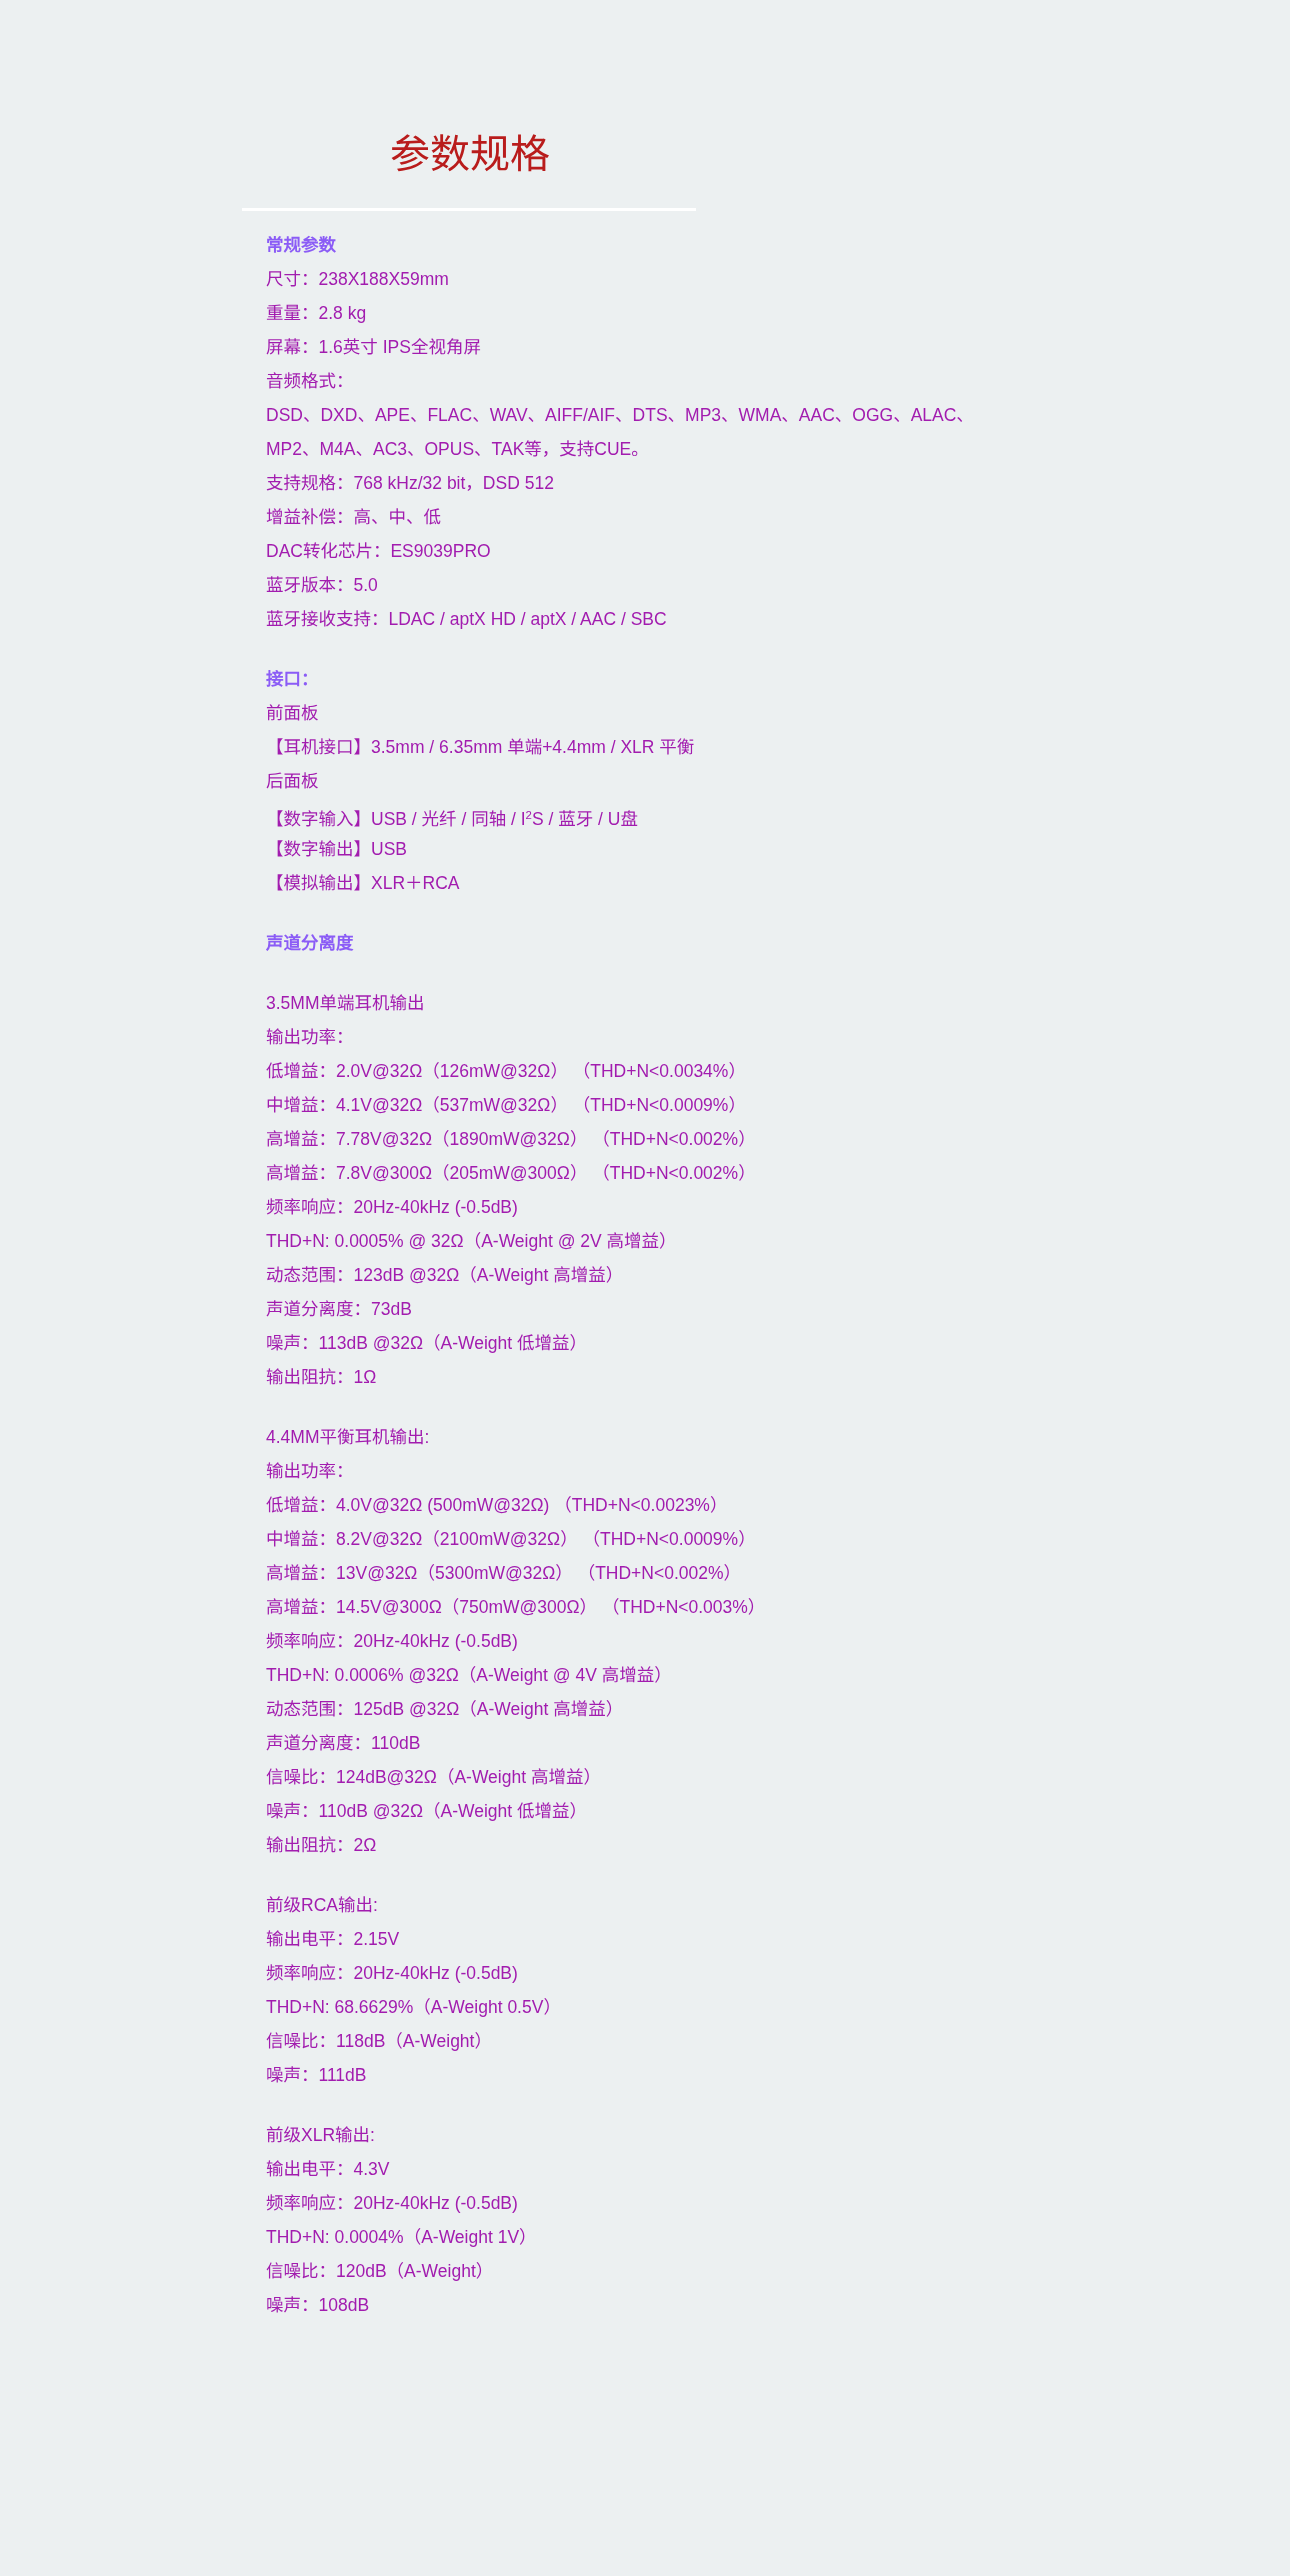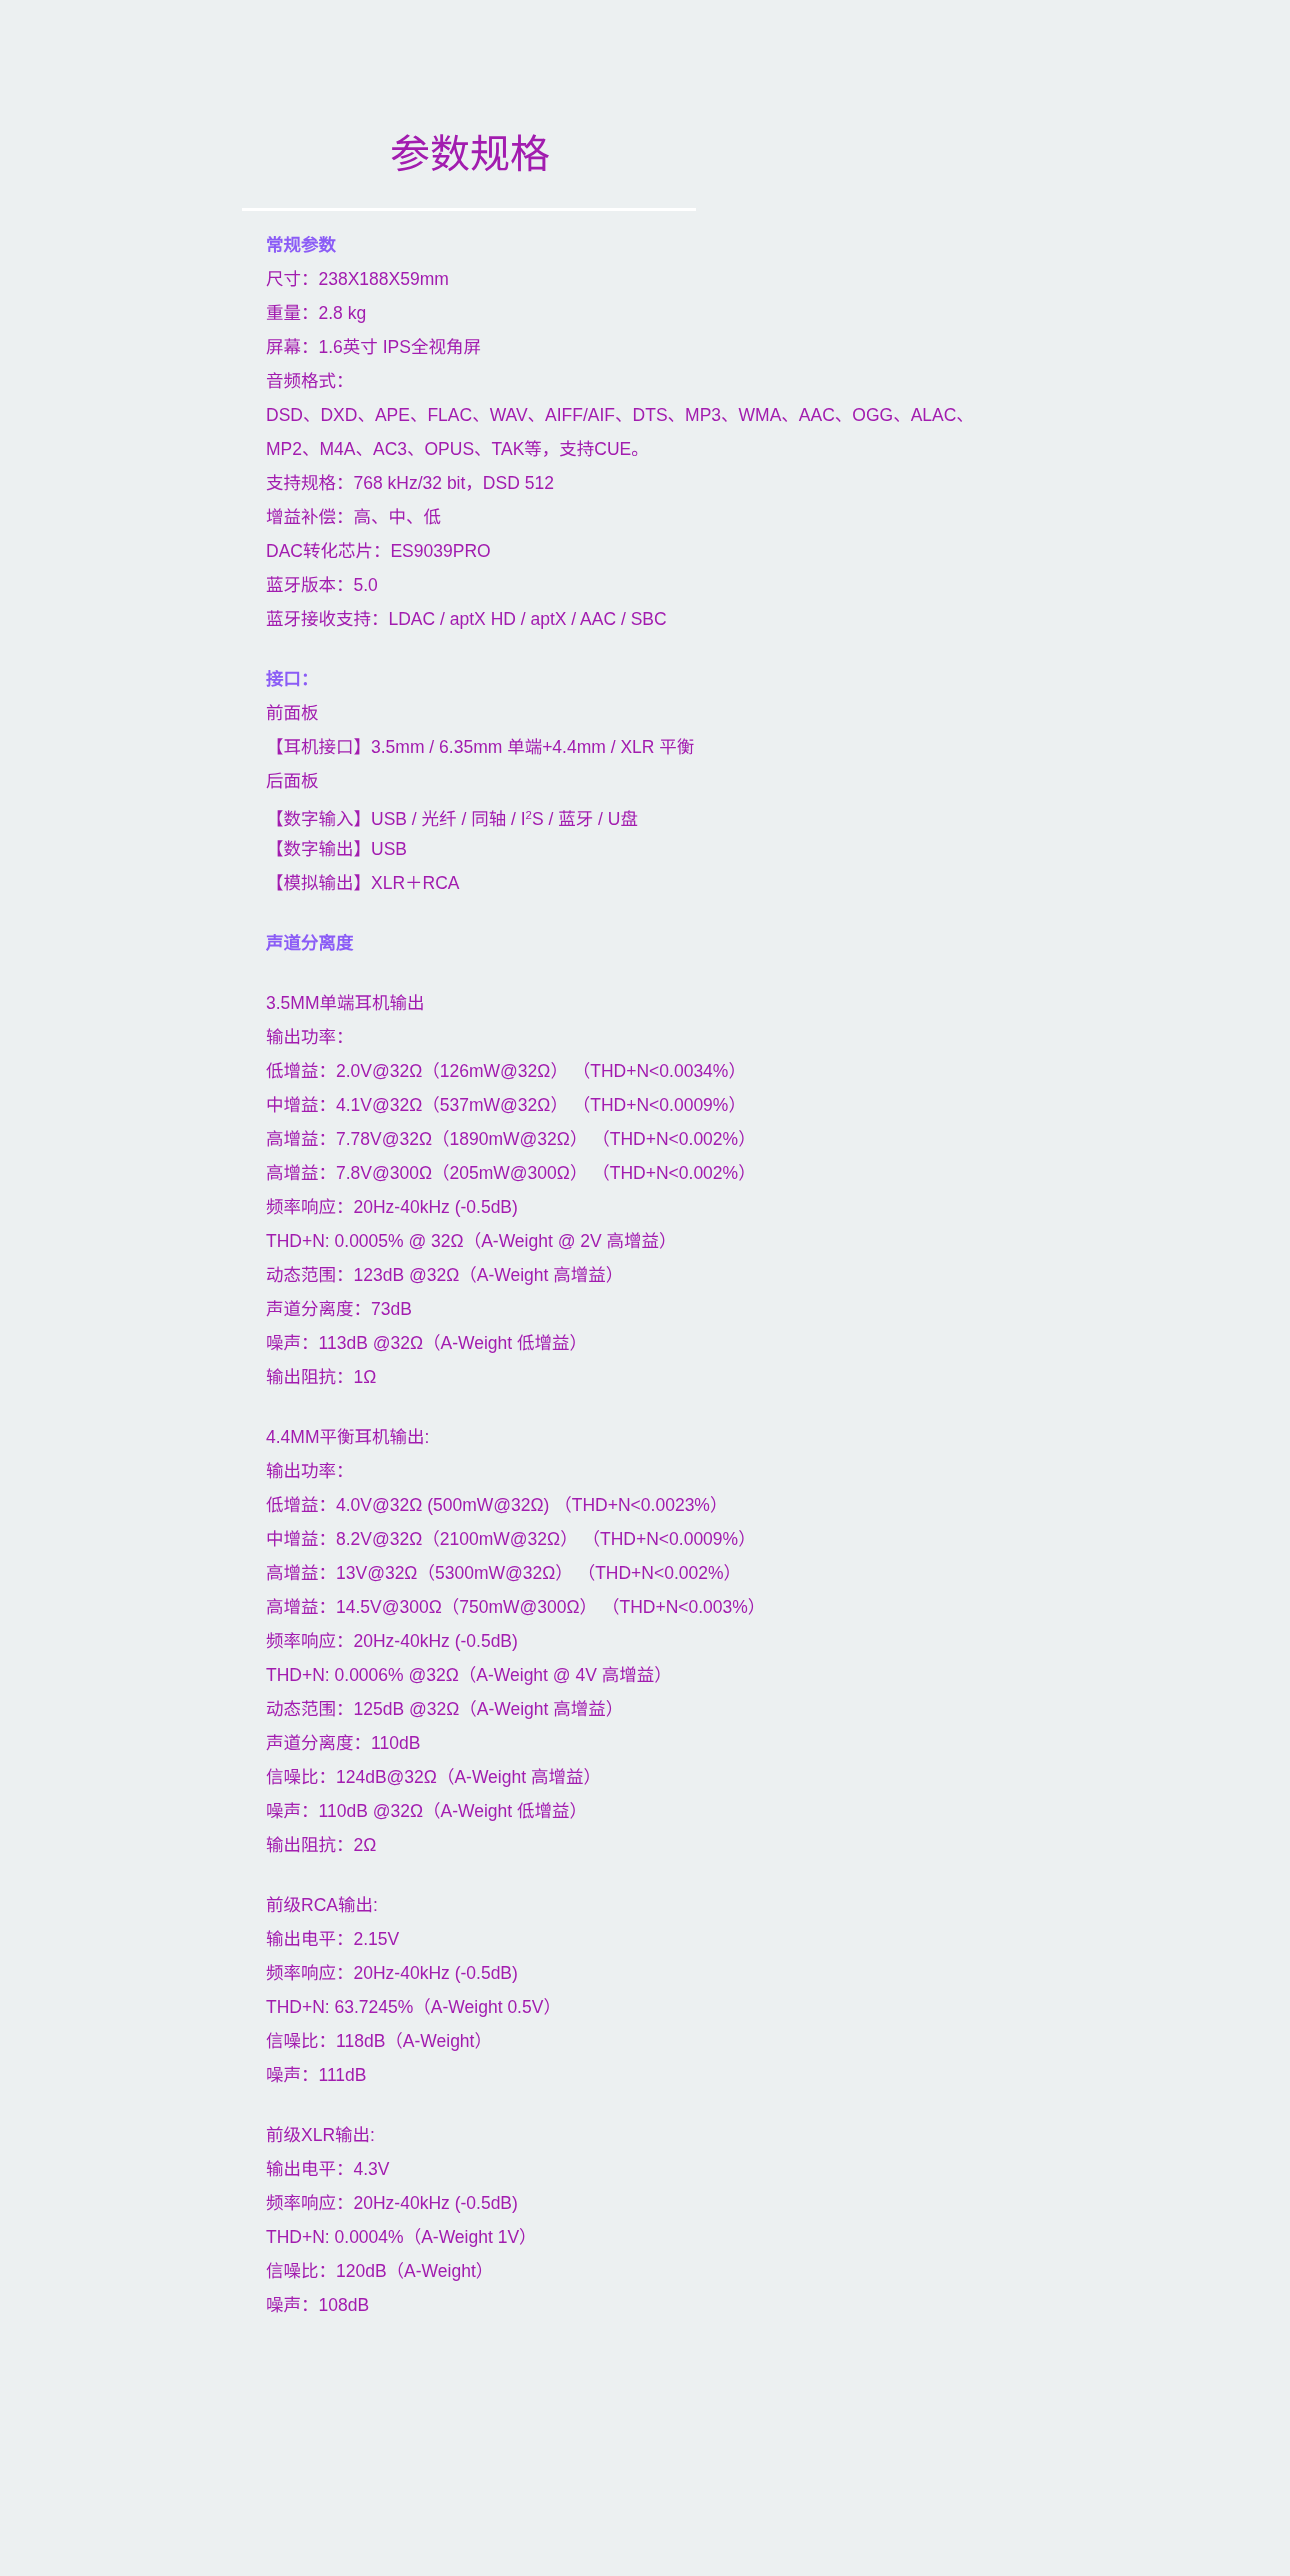--- a/index.html
+++ b/index.html
@@ -15,21 +15,21 @@
     color: #1f1f1f;
     overflow: hidden;
   }
   .page-title {
     position: absolute;
     left: 390px;
     top: 106px;
     font-size: 40px;
     line-height: 42px;
     font-weight: 400;
-    color: #a21caf;
+    color: #b91c1c;
     letter-spacing: 0px;
     white-space: pre;
   }
   .title-divider {
     position: absolute;
     left: 242px;
     top: 208px;
     width: 454px;
     height: 3.4px;
     background: #ffffff;
@@ -120,21 +120,21 @@
       <div class="spec-line">动态范围：125dB @32Ω（A-Weight 高增益）</div>
       <div class="spec-line">声道分离度：110dB</div>
       <div class="spec-line">信噪比：124dB@32Ω（A-Weight 高增益）</div>
       <div class="spec-line">噪声：110dB @32Ω（A-Weight 低增益）</div>
       <div class="spec-line">输出阻抗：2Ω</div>
     </div>
     <div class="spec-block">
       <div class="spec-line">前级RCA输出:</div>
       <div class="spec-line">输出电平：2.15V</div>
       <div class="spec-line">频率响应：20Hz-40kHz (-0.5dB)</div>
-      <div class="spec-line">THD+N: 63.7245%（A-Weight 0.5V）</div>
+      <div class="spec-line">THD+N: 68.6629%（A-Weight 0.5V）</div>
       <div class="spec-line">信噪比：118dB（A-Weight）</div>
       <div class="spec-line">噪声：111dB</div>
     </div>
     <div class="spec-block">
       <div class="spec-line">前级XLR输出:</div>
       <div class="spec-line">输出电平：4.3V</div>
       <div class="spec-line">频率响应：20Hz-40kHz (-0.5dB)</div>
       <div class="spec-line">THD+N: 0.0004%（A-Weight 1V）</div>
       <div class="spec-line">信噪比：120dB（A-Weight）</div>
       <div class="spec-line">噪声：108dB</div>

